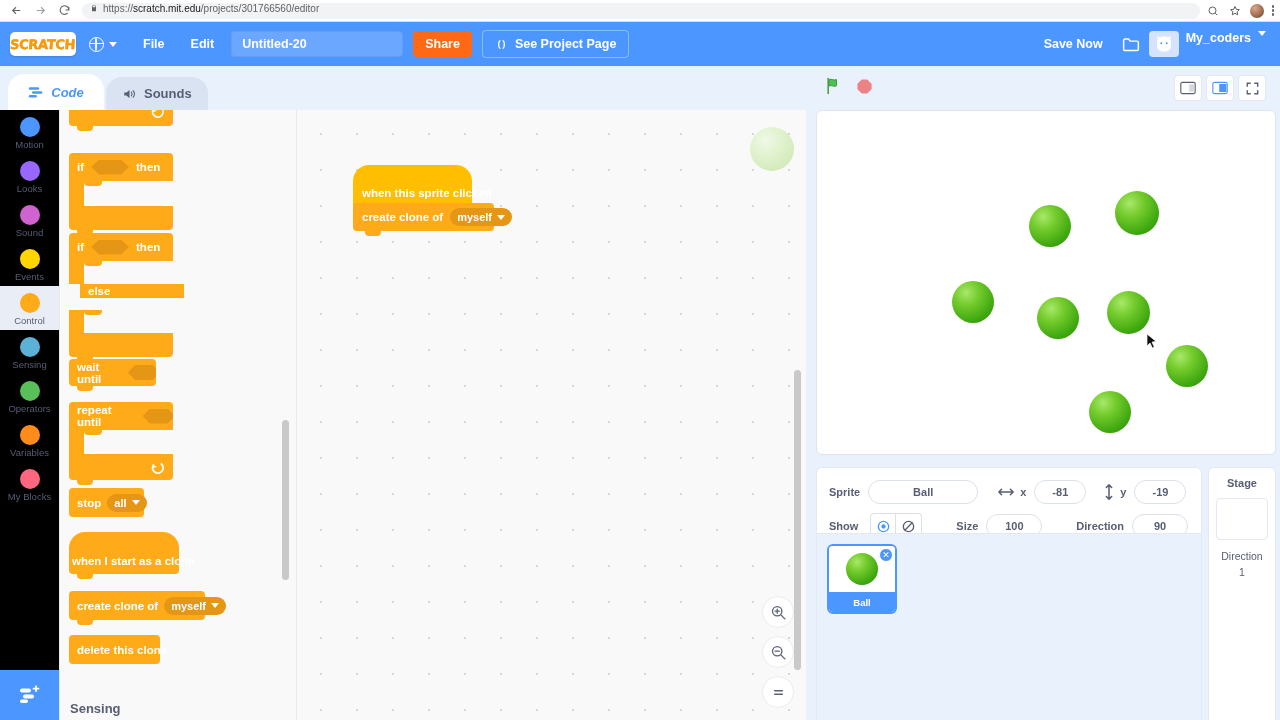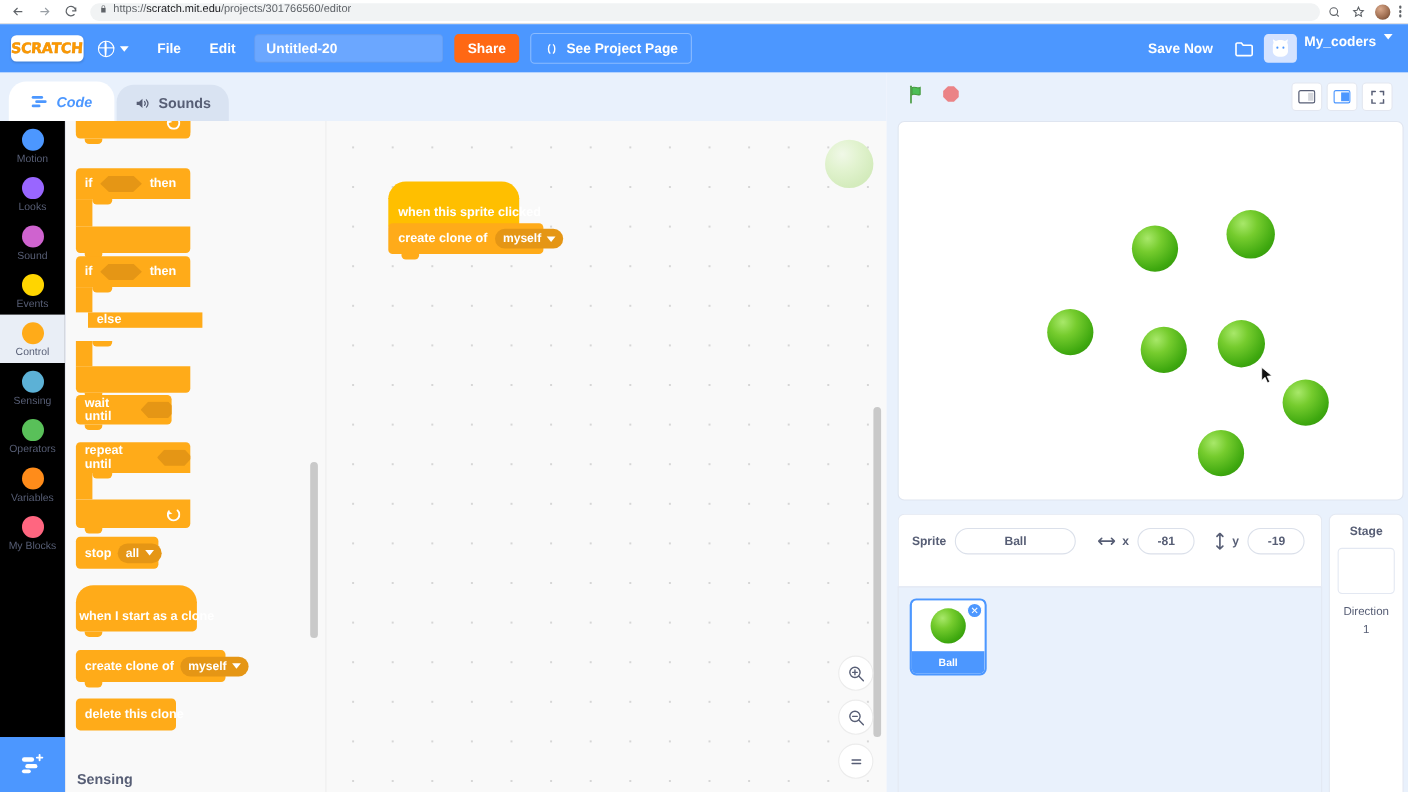--- a/index.html
+++ b/index.html
@@ -753,20 +753,41 @@
       <span class="si-label">x</span>
       <span class="si-field" style="width:52px;">-81</span>
       <span class="si-icon" style="margin-left:18px;">
         <svg width="10" height="16" viewBox="0 0 10 18" stroke="#575e75" stroke-width="1.7" fill="none" stroke-linecap="round" stroke-linejoin="round">
             <path d="M5 1v16M2 4l3-3 3 3M2 14l3 3 3-3"></path>
           </svg>
       </span>
       <span class="si-label">y</span>
       <span class="si-field" style="width:52px;">-19</span>
     </div>
+    <div class="si-row" style="margin-top:6px;">
+      <span class="si-label">Show</span>
+      <span class="toggle-group">
+        <span class="tg-btn">
+          <svg width="15" height="15" viewBox="0 0 18 18">
+              <circle cx="9" cy="9" r="6.2" fill="none" stroke="#4c97ff" stroke-width="1.6"></circle>
+              <circle cx="9" cy="9" r="2.6" fill="#4c97ff"></circle>
+            </svg>
+        </span>
+        <span class="tg-btn">
+          <svg width="15" height="15" viewBox="0 0 18 18">
+              <circle cx="9" cy="9" r="6.2" fill="none" stroke="#575e75" stroke-width="1.6"></circle>
+              <path d="M4.6 13.4L13.4 4.6" stroke="#575e75" stroke-width="1.6" stroke-linecap="round"></path>
+            </svg>
+        </span>
+      </span>
+      <span class="si-label" style="margin-left:34px;">Size</span>
+      <span class="si-field" style="width:56px;">100</span>
+      <span class="si-label" style="margin-left:34px;">Direction</span>
+      <span class="si-field" style="width:56px;">90</span>
+    </div>
   </div>
 
   <div class="sprite-list">
     <div class="sprite-tile">
       <div class="thumb">
         <span class="ball" style="position:relative; width:32px; height:32px;"></span>
       </div>
       <div class="name">Ball</div>
       <div class="tile-del">✕</div>
     </div>

